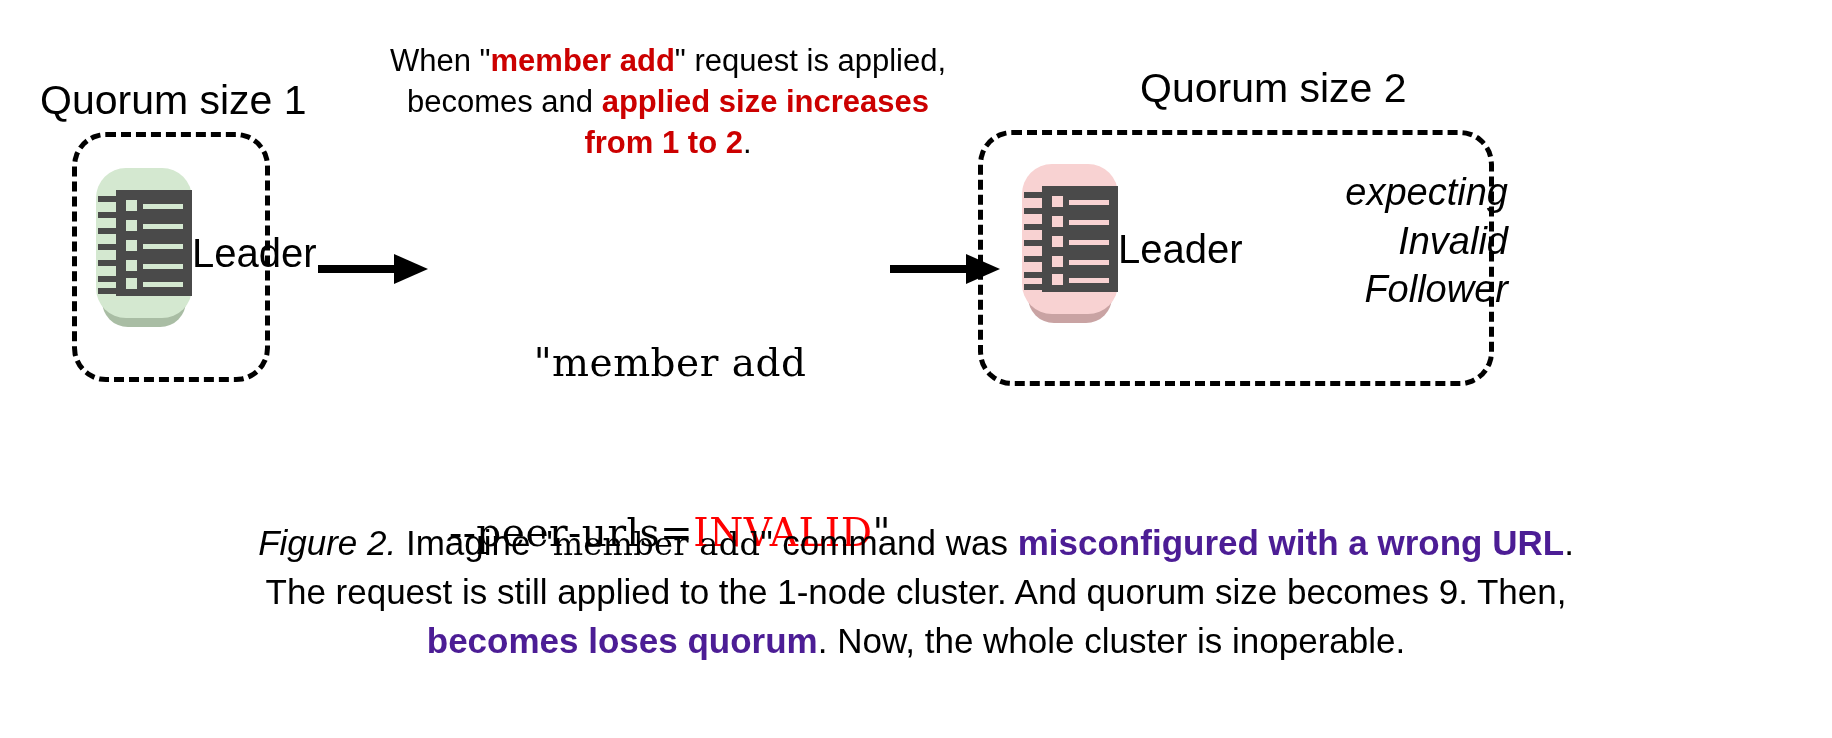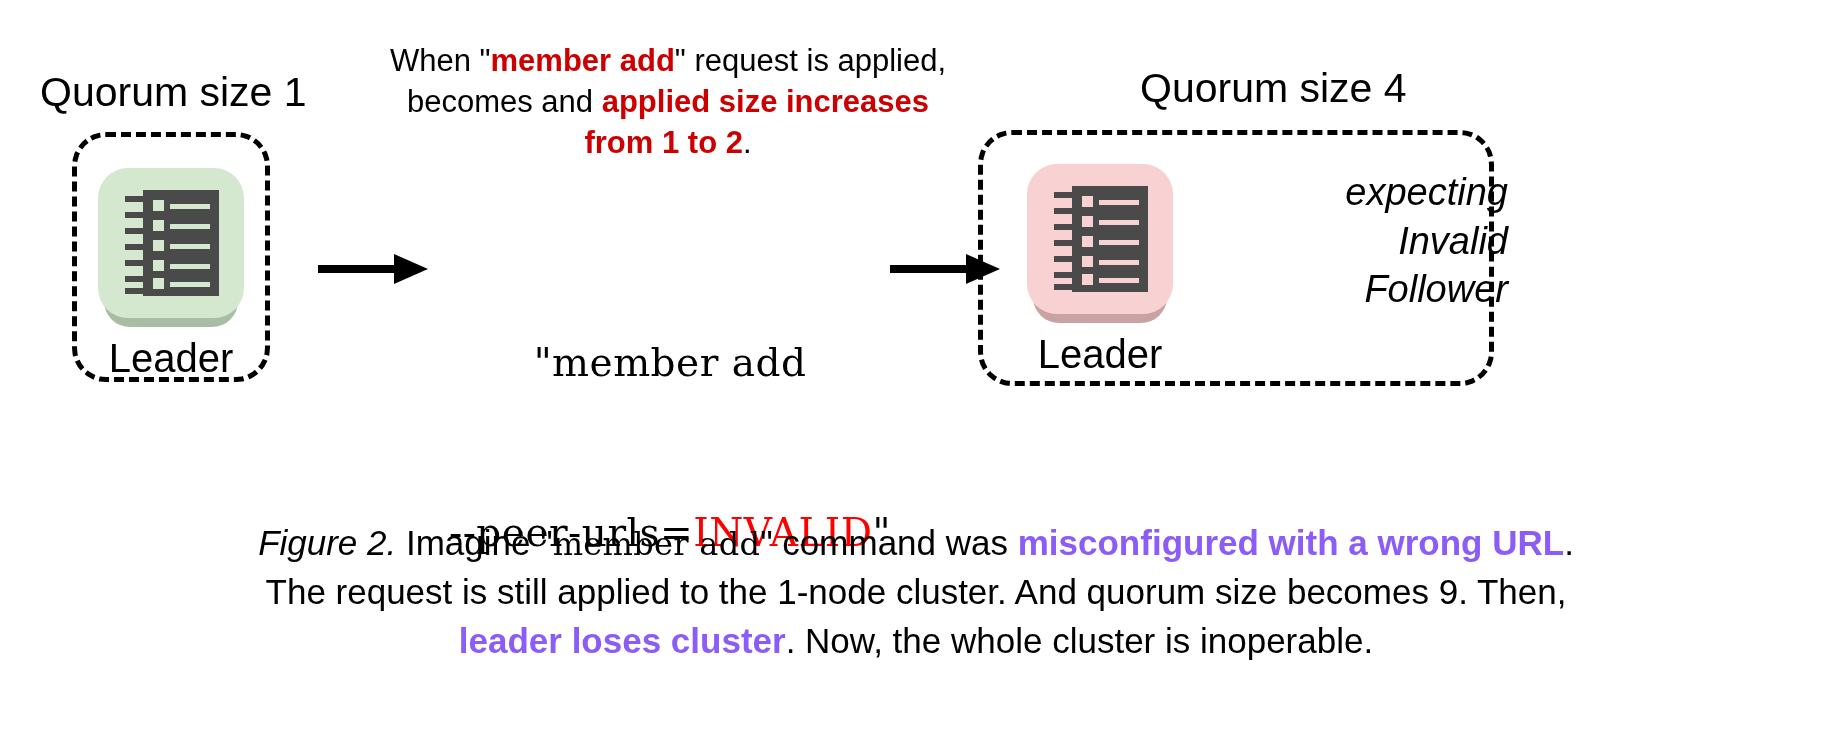--- a/index.html
+++ b/index.html
@@ -23,21 +23,21 @@
   }
   .cluster-label{
     position:absolute;
     font-size:41px;
     line-height:1;
     white-space:nowrap;
     color:#000;
   }
 
   
-  .node{position:absolute;display:flex;flex-direction:column;align-items:center;}
+  .node{position:absolute;display:flex;flex-direction:row;align-items:center;}
   .icon-tile{
     position:relative;
     width:146px;height:150px;
     border-radius:30px;
     display:flex;align-items:center;justify-content:center;
   }
   .icon-tile.green{background:#d4e8d0;}
   .icon-tile.green .tile-shadow{background:#a9bda4;}
   .icon-tile.pink{background:#f8d2d2;}
   .icon-tile.pink .tile-shadow{background:#c9a3a3;}
@@ -107,29 +107,29 @@
     font-size:35px;
     line-height:1.40;
     color:#000;
   }
   .cap-italic{font-style:italic;}
   .cap-mono{
     font-family:"DejaVu Serif","Liberation Serif",monospace;
     font-size:32px;
     letter-spacing:0.3px;
   }
-  .cap-red{color:#8b5cf6;font-weight:bold;}
+  .cap-red{color:#4c1d95;font-weight:bold;}
   .cap-line{display:block;white-space:nowrap;}
 </style>
 </head>
 <body>
 
 <div class="stage">
 
-  <div class="cluster-label" style="left:40px;top:72px;">Quorum size 1</div>
+  <div class="cluster-label" style="left:40px;top:80px;">Quorum size 1</div>
 
   <div class="cluster" style="left:72px;top:132px;width:198px;height:250px;"></div>
 
   <div class="node" style="left:96px;top:168px;width:150px;">
     <div class="icon-tile green">
       <div class="tile-shadow"></div>
       <svg class="rack-svg" width="96" height="106" viewBox="0 0 96 106" aria-hidden="true">
         <rect x="20" y="0" width="76" height="106" fill="#4a4a4a"></rect>
         <g fill="#4a4a4a">
           <rect x="2" y="6" width="20" height="6"></rect>
@@ -175,21 +175,21 @@
     <div><span>--peer-urls=</span><span class="cmd-red">INVALID</span><span>"</span></div>
   </div>
 
   <div class="arrow" style="left:890px;top:252px;">
     <svg width="110" height="34" viewBox="0 0 110 34" aria-hidden="true">
       <rect x="0" y="13" width="82" height="8" fill="#000"></rect>
       <polygon points="76,2 110,17 76,32" fill="#000"></polygon>
     </svg>
   </div>
 
-  <div class="cluster-label" style="left:1140px;top:68px;">Quorum size 4</div>
+  <div class="cluster-label" style="left:1140px;top:68px;">Quorum size 2</div>
 
   <div class="cluster" style="left:978px;top:130px;width:516px;height:256px;"></div>
 
   <div class="node" style="left:1022px;top:164px;width:156px;">
     <div class="icon-tile pink">
       <div class="tile-shadow"></div>
       <svg class="rack-svg" width="96" height="106" viewBox="0 0 96 106" aria-hidden="true">
         <rect x="20" y="0" width="76" height="106" fill="#4a4a4a"></rect>
         <g fill="#4a4a4a">
           <rect x="2" y="6" width="20" height="6"></rect>
@@ -221,16 +221,16 @@
     <div class="status-line">expecting</div>
     <div class="status-line">Invalid</div>
     <div class="status-line">Follower</div>
   </div>
 
   <div class="caption" style="top:518px;">
     <span class="cap-line"><span class="cap-italic">Figure 2.</span><span> Imagine "</span><span class="cap-mono">member add</span><span>" command was </span><span class="cap-red">misconfigured with a wrong URL</span><span>.</span></span>
 
     <span class="cap-line">The request is still applied to the 1-node cluster. And quorum size becomes 9. Then,</span>
 
-    <span class="cap-line"><span class="cap-red">leader loses cluster</span><span>. Now, the whole cluster is inoperable.</span></span>
+    <span class="cap-line"><span class="cap-red">becomes loses quorum</span><span>. Now, the whole cluster is inoperable.</span></span>
   </div>
 
 </div>
 
 </body></html>

